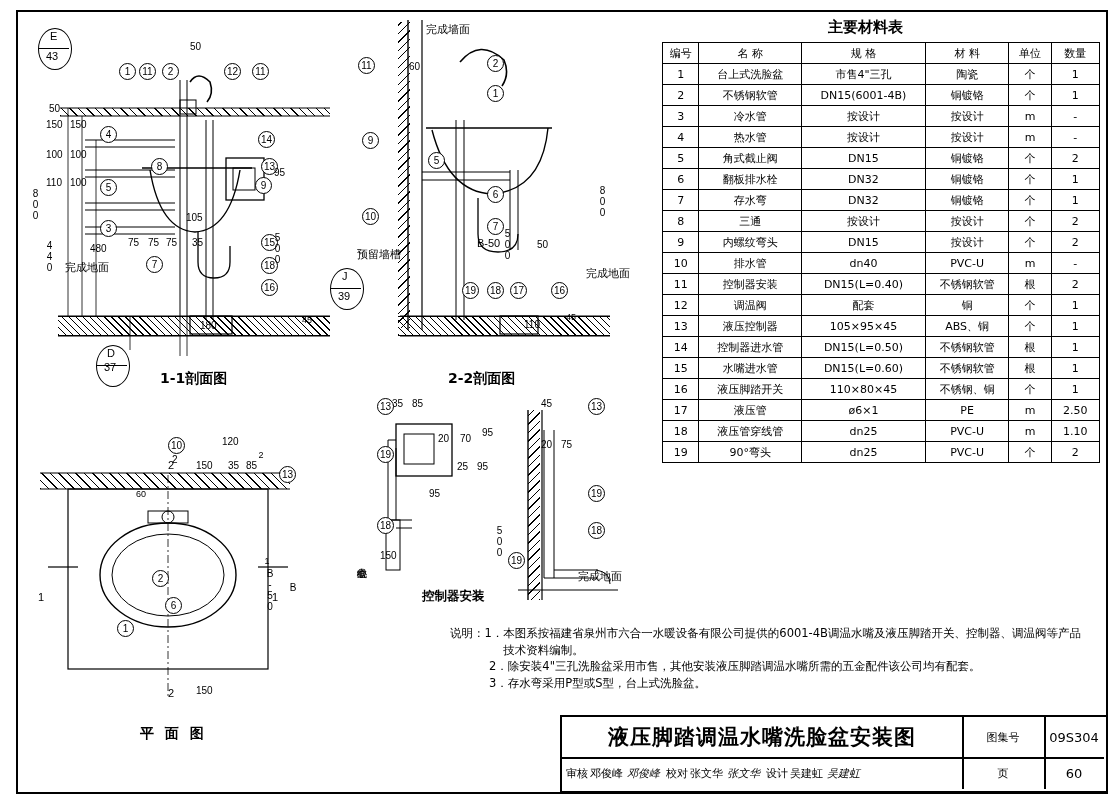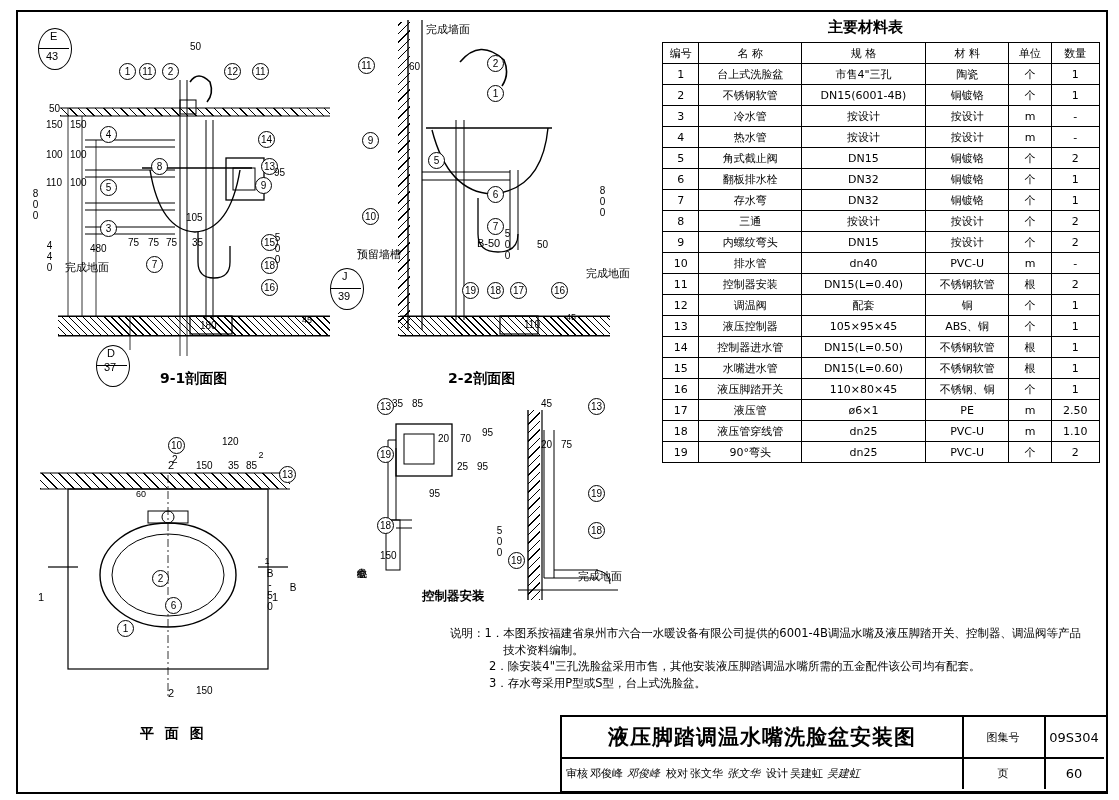--- a/index.html
+++ b/index.html
@@ -174,21 +174,21 @@
   <div class="num" style="left:148px;top:238px;">75</div>
   <div class="num" style="left:166px;top:238px;">75</div>
   <div class="num" style="left:192px;top:238px;">35</div>
   <div class="num" style="left:186px;top:213px;">105</div>
   <div class="num" style="left:274px;top:168px;">95</div>
   <div class="num vert" style="left:272px;top:232px;font-size:10px;">500</div>
   <div class="num" style="left:200px;top:321px;">180</div>
   <div class="num" style="left:302px;top:316px;font-size:9px;">45</div>
 
   <div class="lbl cn" style="left:65px;top:262px;">完成地面</div>
-  <div class="cap" style="left:160px;top:370px;">9-1剖面图</div>
+  <div class="cap" style="left:160px;top:370px;">1-1剖面图</div>
 
   <div class="abs" style="left:360px;top:20px;width:290px;height:350px;">
     <svg width="290" height="350">
 
       <line x1="48" y1="0" x2="48" y2="310" stroke="#000" stroke-width="1.4"></line>
       <line x1="62" y1="0" x2="62" y2="310" stroke="#000" stroke-width="1.2"></line>
 
       <path d="M72 110 q16 62 60 64 q50 -4 56 -66" fill="none" stroke="#000" stroke-width="1.4"></path>
       <line x1="66" y1="108" x2="192" y2="108" stroke="#000" stroke-width="1.4"></line>
 

